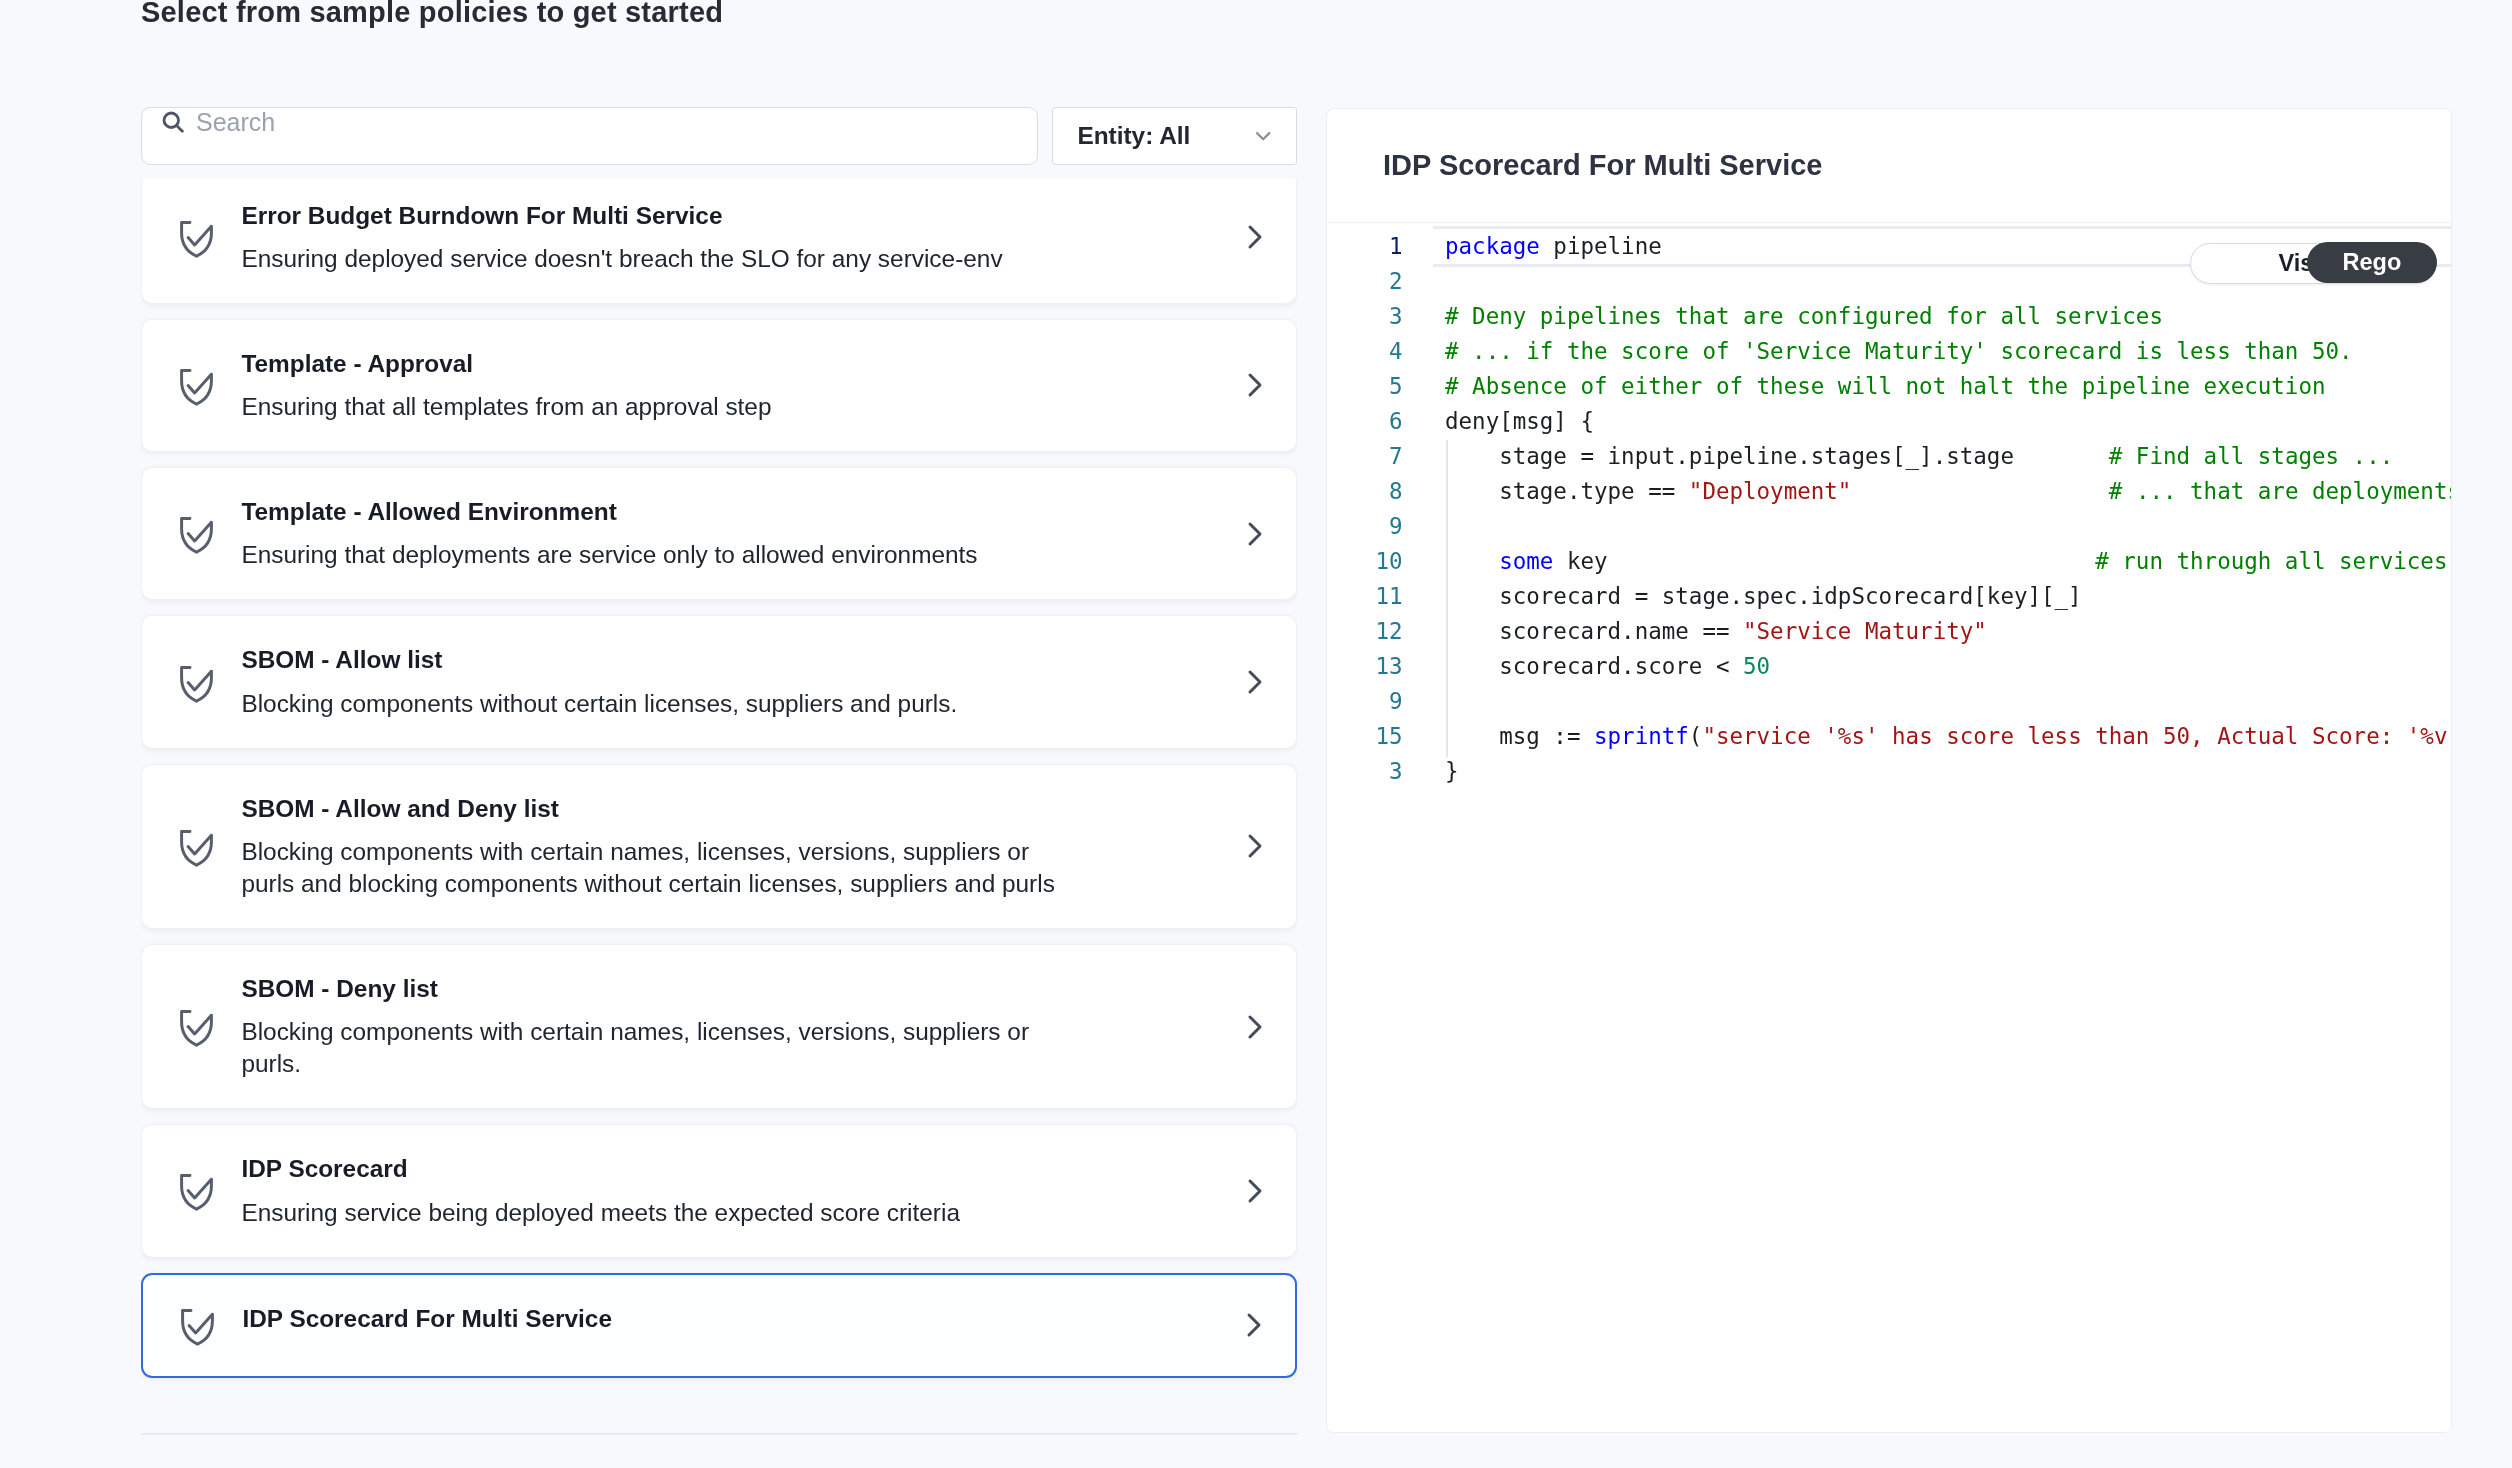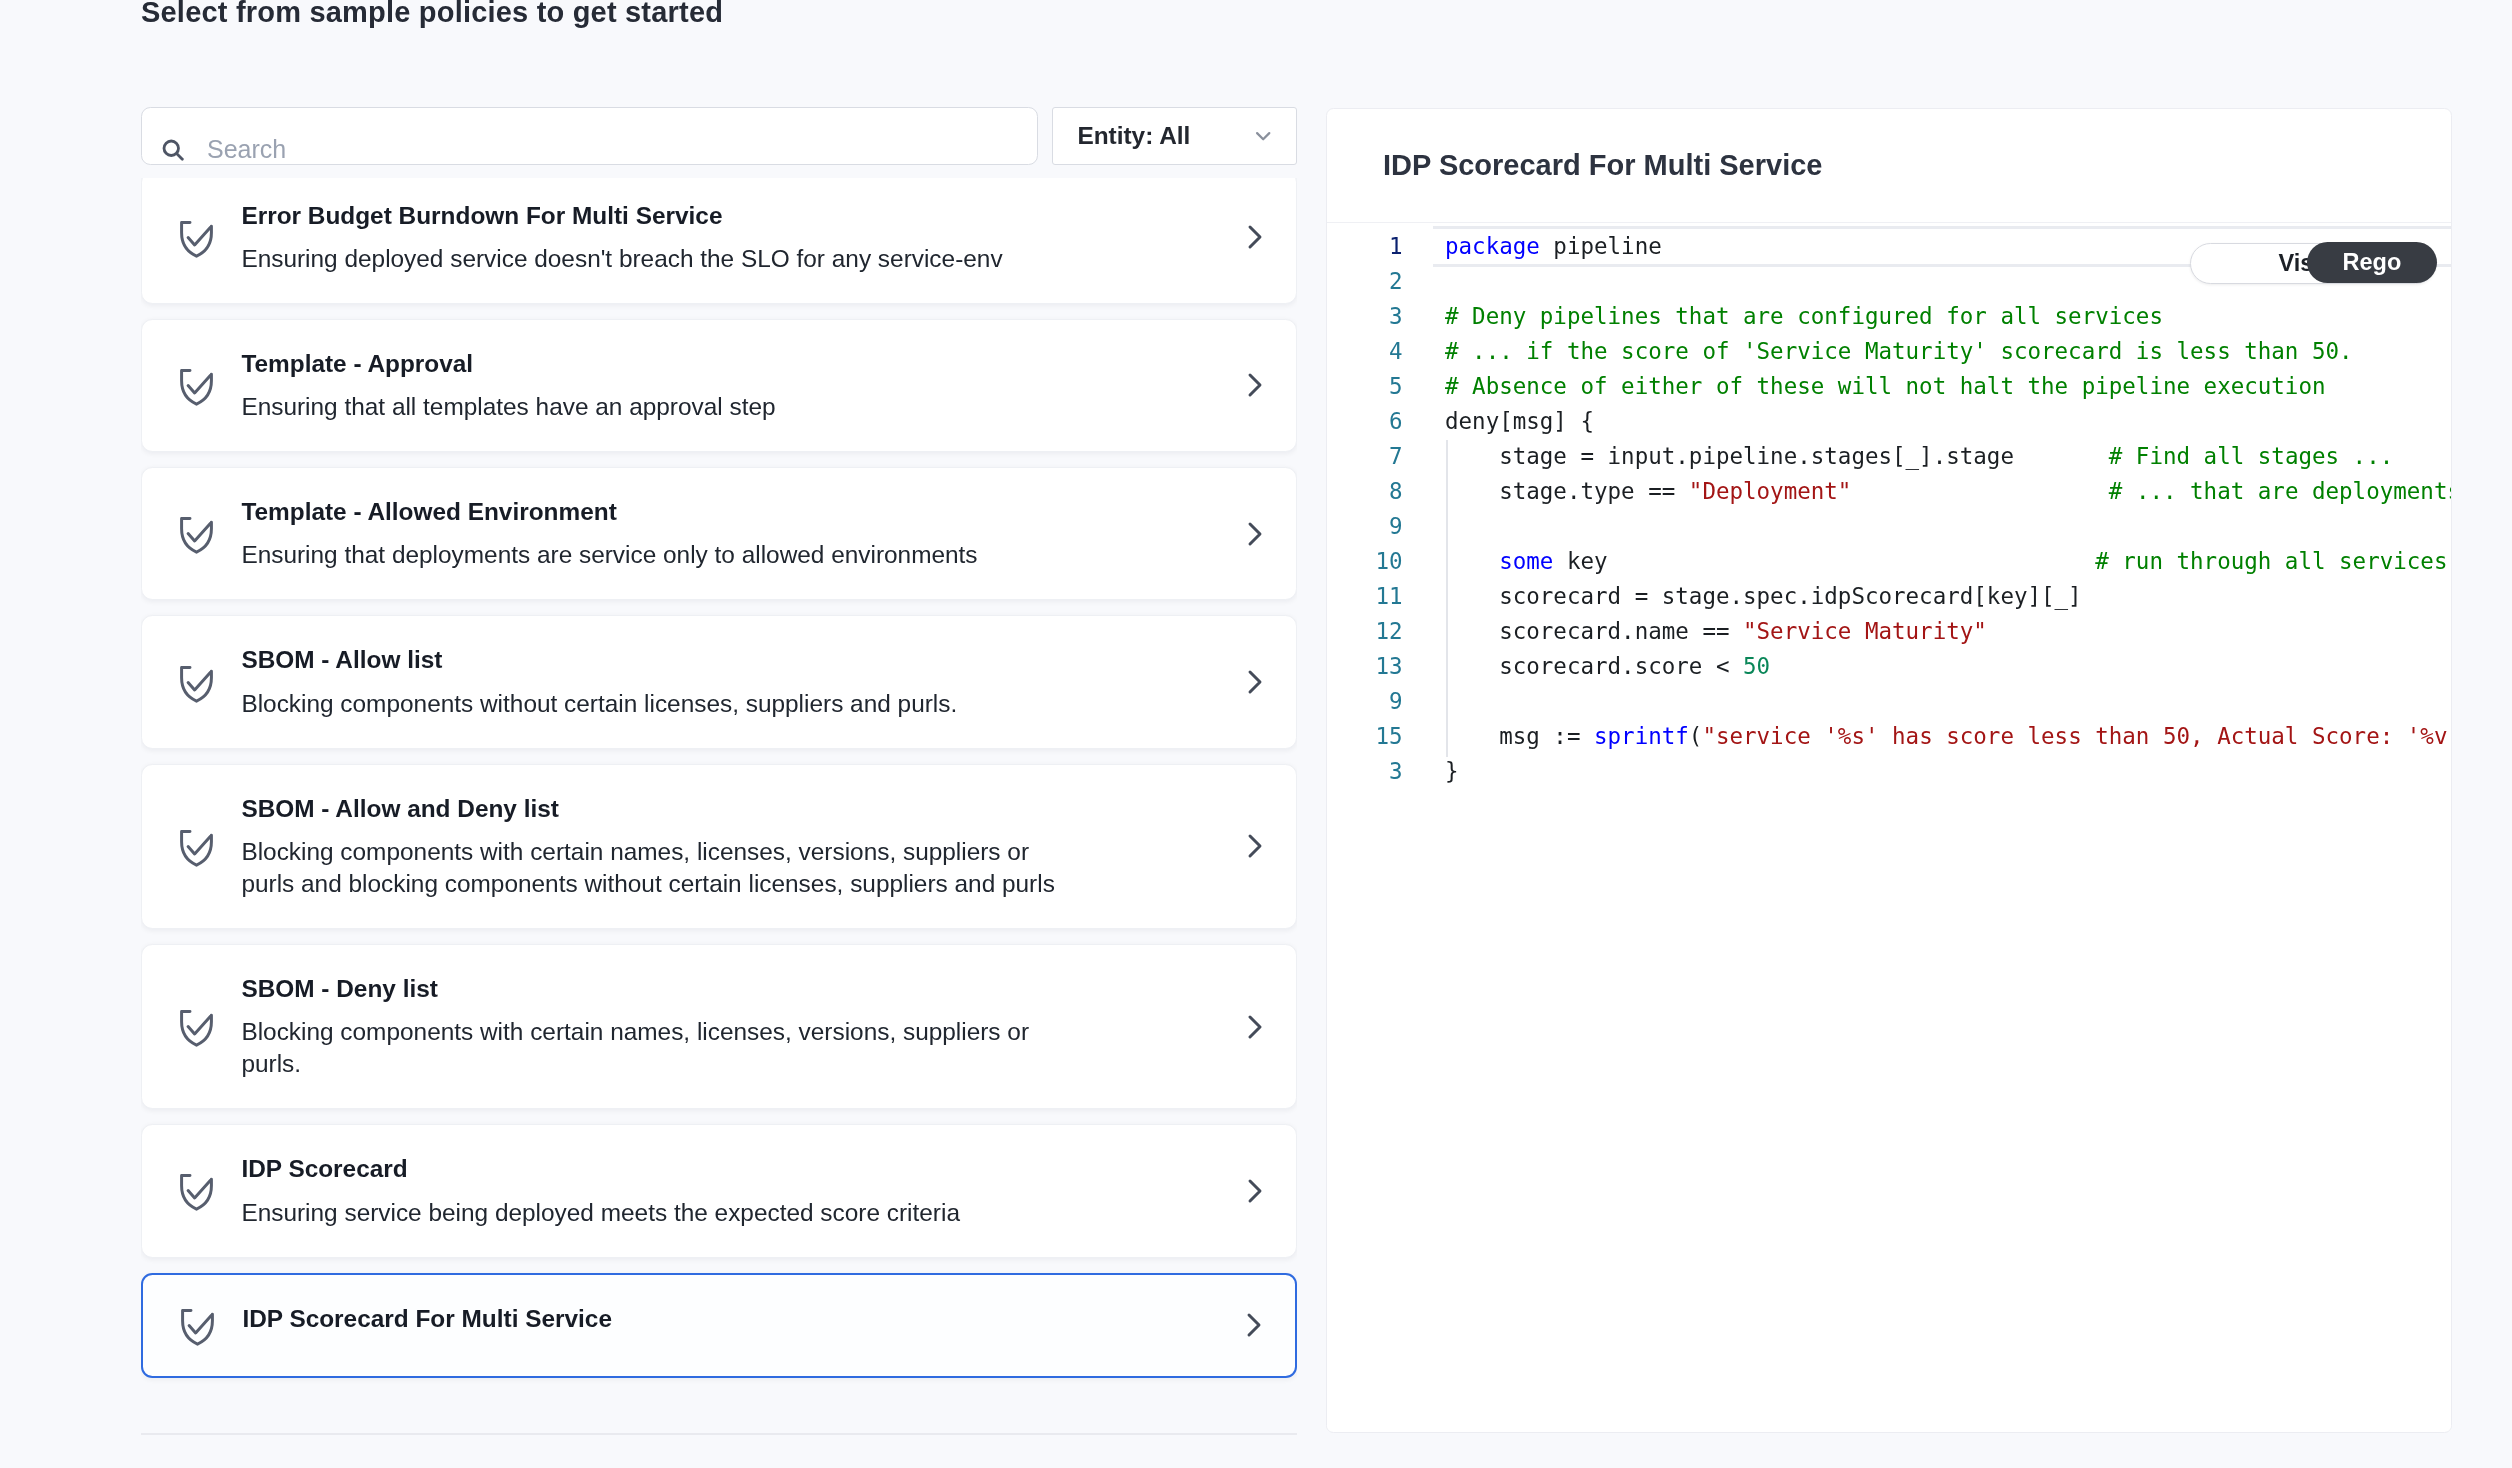--- a/index.html
+++ b/index.html
@@ -14,21 +14,21 @@
   
   .page-title {
     position:absolute; left:141px; top:-3.8px;
     font-size:29px; font-weight:700; color:#262b36; letter-spacing:0.2px;
   }
 
   
   .search-box {
     position:absolute; left:141px; top:107px; width:897px; height:58px;
     background:#fff; border:1.9px solid #d9dce3; border-radius:9.4px;
-    display:flex; align-items:flex-end; padding:0 17px; gap:20px;
+    display:flex; align-items:flex-start; padding:0 17px; gap:9px;
   }
   .search-box input {
     border:none; outline:none; flex:1; font-size:25px;
     font-family:"Liberation Sans", sans-serif; color:#2a2f3a; background:transparent;
   }
   .search-box input::placeholder { color:#9aa2b1; }
   .entity-select {
     position:absolute; left:1052px; top:107px; width:245px; height:58px;
     background:#fff; border:1.9px solid #d9dce3; border-radius:3px;
     display:flex; align-items:center; justify-content:space-between;
@@ -143,21 +143,21 @@
     </svg>
   </div>
 
   <div class="card">
     <svg class="shield" viewBox="0 0 44 48" fill="none" stroke="#575e6e" stroke-width="3.2" stroke-linecap="round" stroke-linejoin="round">
       <path d="M6 8 H15 M6 8 V19 C6 32 13 40 22 44 C31 40 38 32 38 19 V12"></path>
       <path d="M13 24 L20 32 L37 13"></path>
     </svg>
     <div class="texts">
       <div class="c-title">Template - Approval</div>
-      <div class="c-desc">Ensuring that all templates have an approval step</div>
+      <div class="c-desc">Ensuring that all templates from an approval step</div>
     </div>
     <svg class="chev" viewBox="0 0 24 24" fill="none" stroke="#444b59" stroke-width="2.2" stroke-linecap="round" stroke-linejoin="round">
       <polyline points="9,4.5 16.5,12 9,19.5"></polyline>
     </svg>
   </div>
 
   <div class="card">
     <svg class="shield" viewBox="0 0 44 48" fill="none" stroke="#575e6e" stroke-width="3.2" stroke-linecap="round" stroke-linejoin="round">
       <path d="M6 8 H15 M6 8 V19 C6 32 13 40 22 44 C31 40 38 32 38 19 V12"></path>
       <path d="M13 24 L20 32 L37 13"></path>

